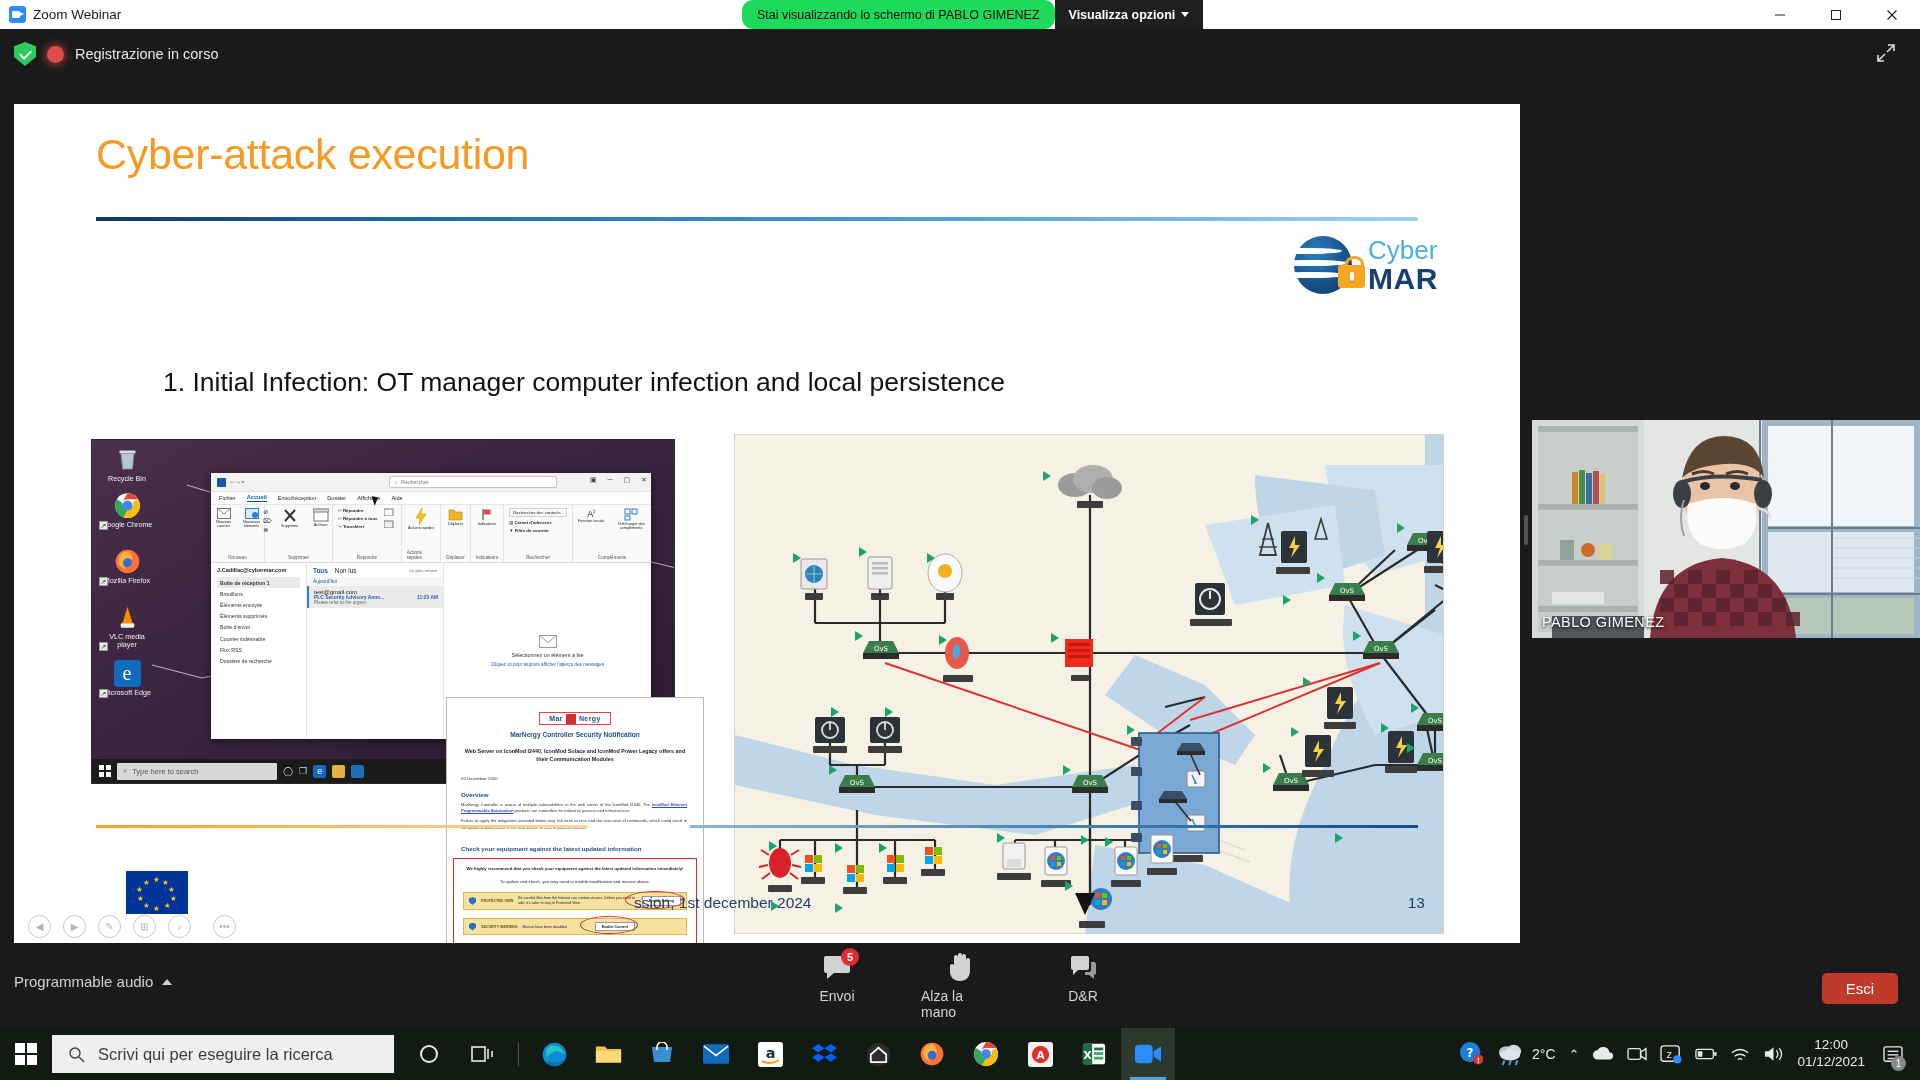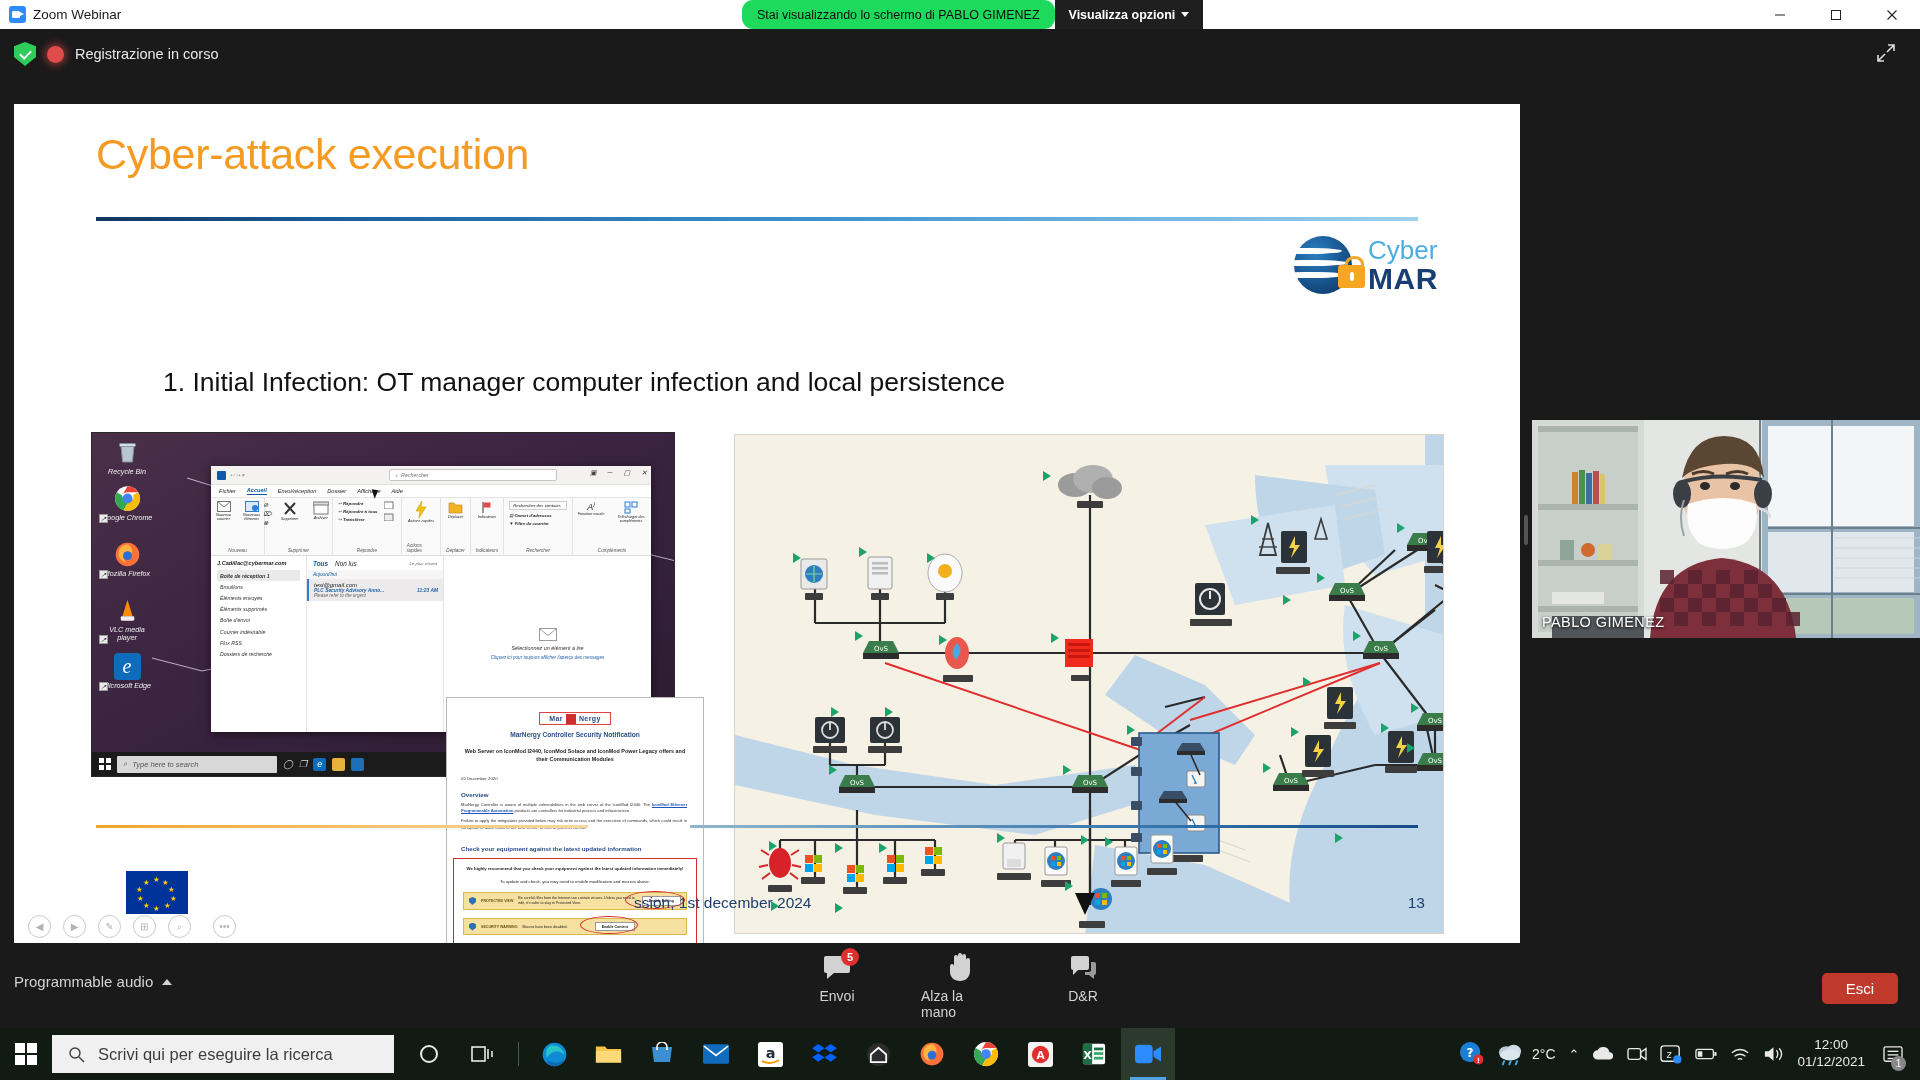--- a/index.html
+++ b/index.html
@@ -86,23 +86,23 @@
     width: 13px; height: 13px; border: 3.4px solid #f5a623; border-radius: 50% 50% 0 0;
     border-bottom: none; }
   .cmar-lock::after { content: ""; position: absolute; left: 11.5px; top: 7px;
     width: 4px; height: 9px; background: #fff; border-radius: 2px; }
   .cmar-cyber { position: absolute; left: 98px; top: 3px; font-size: 26px;
     color: #4aaee0; font-weight: 500; }
   .cmar-mar { position: absolute; left: 98px; top: 30px; font-size: 30px;
     color: #173f73; font-weight: bold; letter-spacing: .5px; }
 
   
-  .shotA { position: absolute; left: 77px; top: 328px; width: 584px; height: 345px;
+  .shotA { position: absolute; left: 77px; top: 335px; width: 584px; height: 345px;
     background: linear-gradient(150deg, #4a2f48, #3a2440 45%, #2b1b30);
-    overflow: hidden; border: 1px solid #2a2a2a; font-style: italic; }
+    overflow: hidden; border: 1px solid #2a2a2a; }
   .lightning { position: absolute; stroke: #e7d6ef; fill: none; stroke-width: 1.1; opacity: .75; }
   .dicon { position: absolute; width: 54px; text-align: center; color: #f0f0f0;
     font-size: 7.2px; line-height: 1.15; }
   .dicon .gfx { width: 27px; height: 27px; margin: 0 auto 2px; position: relative;
     border-radius: 4px; }
   .dicon .shortcut { position: absolute; left: -1px; bottom: -1px; width: 9px; height: 9px;
     background: #e9e9e9; border: .5px solid #999; color: #333; font-size: 7px;
     line-height: 8px; }
   .taskbarA { position: absolute; left: 0; bottom: 0; width: 584px; height: 24px;
     background: #1b1b1b; display: flex; align-items: center; gap: 6px; padding: 0 7px; }

